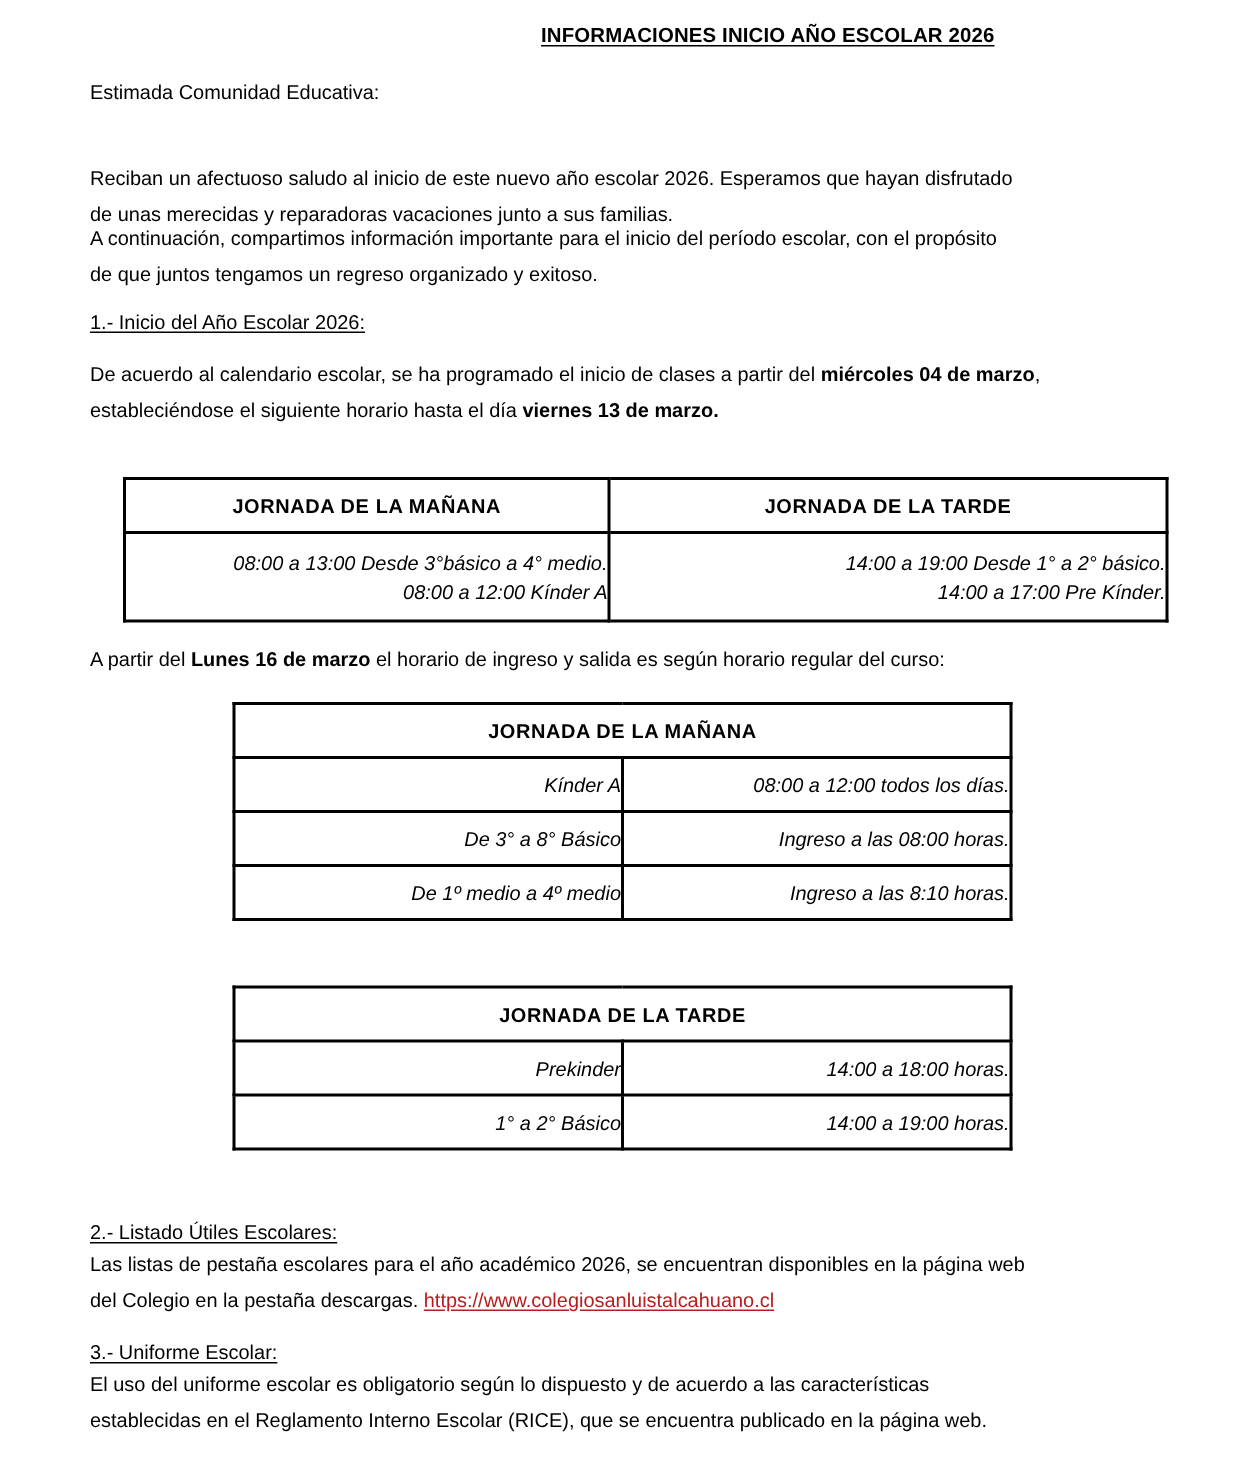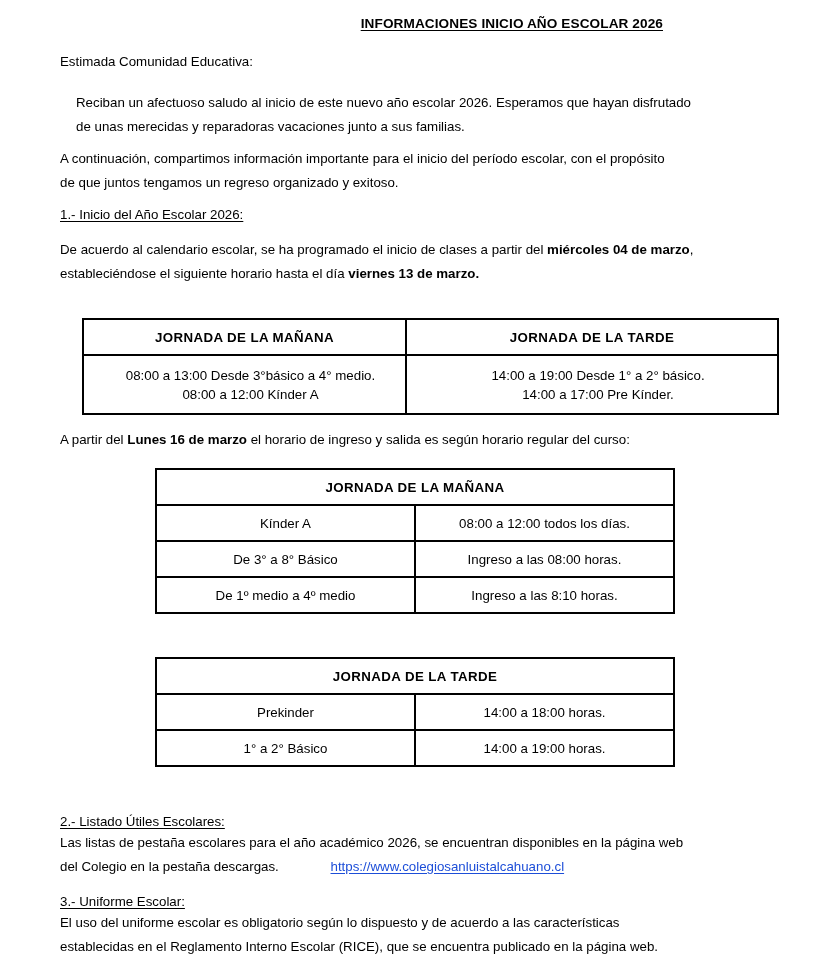--- a/index.html
+++ b/index.html
@@ -53,46 +53,46 @@
   }
   .heading {
     font-weight: normal;
     text-decoration: underline;
     text-underline-offset: 2px;
     font-size: 13.3px;
   }
   b.strong { font-weight: bold; }
 
   a.link {
-    color: #1d4ed8;
+    color: #b91c1c;
     text-decoration: underline;
     text-underline-offset: 2px;
-    margin-left: 48px;
   }
 
   
   table.doc-table {
     position: absolute;
     border-collapse: collapse;
     table-layout: fixed;
     font-size: 13.3px;
   }
   table.doc-table td {
     border: 2px solid #000000;
     padding: 0;
     vertical-align: middle;
   }
   td.th-cell {
     text-align: center;
     font-weight: bold;
     letter-spacing: 0.4px;
   }
   td.body-cell {
-    text-align: center;
+    text-align: right;
     padding-left: 12px;
+    font-style: italic;
   }
   .cell-lines {
     display: block;
     line-height: 19px;
   }
   .cell-lines span { display: block; }
 
   
   #table-jornadas-inicio {
     left: 82px;
@@ -131,21 +131,21 @@
 <div class="page">
 
   <div class="doc-title">
     <span>INFORMACIONES INICIO AÑO ESCOLAR 2026</span>
   </div>
 
   <div class="tblock p" style="left:60px; top:50px; width:720px;">
     <span>Estimada Comunidad Educativa:</span>
   </div>
 
-  <div class="tblock p" style="left:60px; top:91px; width:730px;margin-left:16px;">
+  <div class="tblock p" style="left:60px; top:107px; width:730px;">
     <div>Reciban un afectuoso saludo al inicio de este nuevo año escolar 2026. Esperamos que hayan disfrutado</div>
     <div>de unas merecidas y reparadoras vacaciones junto a sus familias.</div>
   </div>
 
   <div class="tblock p" style="left:60px; top:147px; width:730px;">
     <div>A continuación, compartimos información importante para el inicio del período escolar, con el propósito</div>
     <div>de  que juntos tengamos un regreso organizado y exitoso.</div>
   </div>
 
   <div class="tblock" style="left:60px; top:203px;">

